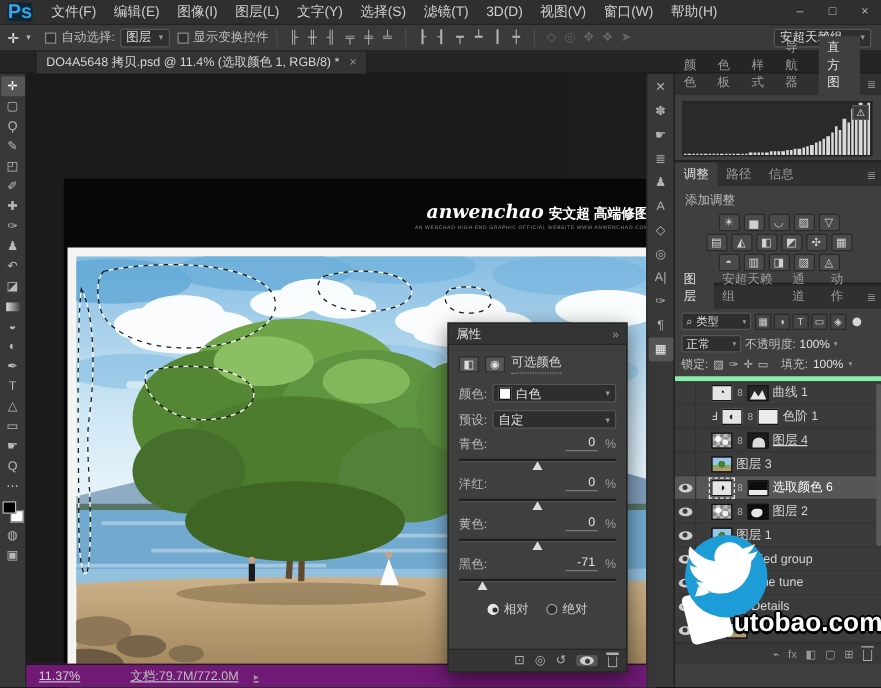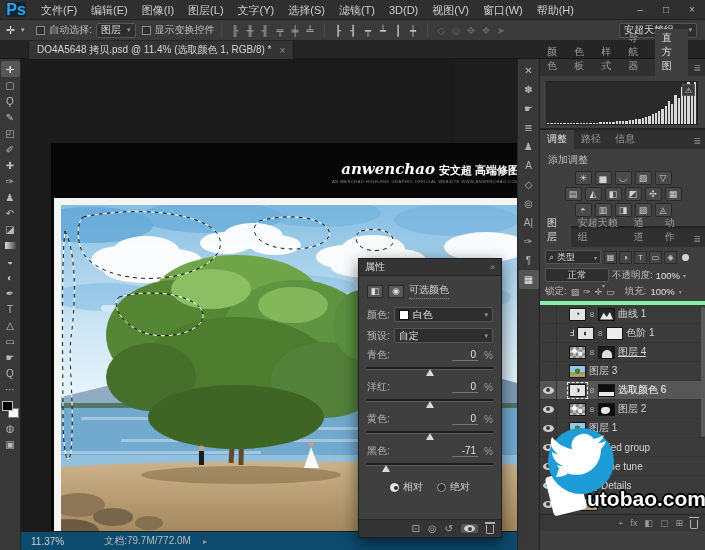--- a/index.html
+++ b/index.html
@@ -70,21 +70,21 @@
   .adj-row{display:flex;justify-content:center;gap:3px;margin:2px 0;}
   .adj-ico{width:17px;height:14px;background:#4a4a4a;border:1px solid #2a2a2a;border-radius:2px;color:#d0d0d0;font-size:9px;display:flex;align-items:center;justify-content:center;}
 
   #grpC{top:171px;height:320px;border-bottom:none;}
   #lay-filter{display:flex;align-items:center;padding:3px 5px 2px;gap:3px;}
   #type-drop{height:14px;background:#2e2e2e;border:1px solid #555;border-radius:2px;display:flex;align-items:center;font-size:9px;color:#ddd;padding:0 3px;width:56px;}
   #type-drop .car{margin-left:auto;font-size:6px;color:#999;}
   .lf-ico{width:13px;height:13px;background:#454545;border:1px solid #2a2a2a;color:#ccc;font-size:8px;display:flex;align-items:center;justify-content:center;}
   #lf-dot{width:7px;height:7px;border-radius:50%;background:#d6d6d6;margin-left:2px;}
   #lay-blend{display:flex;align-items:center;padding:2px 5px;font-size:9.5px;color:#bdbdbd;gap:3px;}
-  #blend-drop{height:14px;width:64px;background:#2e2e2e;border:1px solid #555;border-radius:2px;display:flex;align-items:center;padding:0 3px;color:#ddd;flex-direction:column;}
+  #blend-drop{height:14px;width:48px;background:#2e2e2e;border:1px solid #555;border-radius:2px;display:flex;align-items:center;padding:0 3px;color:#ddd;}
   #blend-drop .car{margin-left:auto;font-size:6px;color:#999;}
   #lay-lock{display:flex;align-items:center;padding:1px 5px 3px;font-size:9.5px;color:#bdbdbd;gap:4px;border-bottom:4px solid #86efac;}
   .lk-ico{color:#bbb;font-size:9px;}
   #layer-list{height:209px;overflow:hidden;position:relative;background:#3b3b3b;}
   .layer-row{height:19px;display:flex;align-items:center;border-bottom:1px solid #353535;}
   .layer-row.selected{background:#565656;}
   .eye-well{width:17px;height:19px;border-right:1px solid #333;display:flex;align-items:center;justify-content:center;flex:none;}
   .eye{width:11px;height:7px;background:#cfcfcf;border-radius:50%;position:relative;display:inline-block;}
   .eye::after{content:"";position:absolute;left:3.5px;top:1.5px;width:4px;height:4px;background:#3b3b3b;border-radius:50%;}
   .layer-content{display:flex;align-items:center;gap:3px;padding-left:4px;min-width:0;}
@@ -140,21 +140,21 @@
   .radio{width:9px;height:9px;border-radius:50%;border:1px solid #9a9a9a;background:#2e2e2e;position:relative;display:inline-block;}
   .radio.checked{background:#e6e6e6;border-color:#e6e6e6;}
   .radio.checked::after{content:"";position:absolute;left:2.5px;top:2.5px;width:4px;height:4px;background:#2c2c2c;border-radius:50%;}
   #props-foot{margin-top:auto;height:18px;background:#343434;border-top:1px solid #272727;display:flex;align-items:center;justify-content:flex-end;gap:8px;padding:0 7px;}
   .pf-ico{color:#b0b0b0;font-size:10px;display:flex;align-items:center;}
   .pf-box{background:#565656;border-radius:2px;padding:1px 3px;}
   .i-trash{width:8px;height:9px;border:1px solid #b0b0b0;border-top:none;border-radius:0 0 2px 2px;position:relative;margin-top:2px;display:inline-block;}
   .i-trash::before{content:"";position:absolute;top:-3px;left:-2px;right:-2px;height:1.5px;background:#b0b0b0;}
 
   
-  #statusbar{position:absolute;left:21px;top:531px;width:496px;height:19px;background:#0c4a6e;border-top:1px solid #1c1c1c;display:flex;align-items:center;font-size:10px;color:#bdbdbd;}
+  #statusbar{position:absolute;left:21px;top:531px;width:496px;height:19px;background:#701a75;border-top:1px solid #1c1c1c;display:flex;align-items:center;font-size:10px;color:#bdbdbd;text-decoration:underline;}
   #status-zoom{margin-left:10px;color:#d0d0d0;}
   #status-doc{margin-left:40px;}
   #status-arrow{margin-left:12px;color:#9a9a9a;font-size:8px;}
   #toolbar-foot{position:absolute;left:0;top:531px;width:21px;height:19px;background:#383838;border-right:1px solid #242424;}
 
   
   #watermark{position:absolute;left:545px;top:425px;width:160px;height:115px;z-index:60;pointer-events:none;}
   #wm-title{position:absolute;left:50px;top:16px;font-size:33px;font-weight:bold;color:#454545;letter-spacing:1px;text-shadow:-2px 0 #fff,2px 0 #fff,0 -2px #fff,0 2px #fff,-1px -1px #fff,1px 1px #fff,1px -1px #fff,-1px 1px #fff;}
   #wm-domain{position:absolute;left:42px;top:62px;font-size:21px;font-weight:900;color:#fff;letter-spacing:0px;text-shadow:-2px 0 #000,2px 0 #000,0 -2px #000,0 2px #000,-1px -1px #000,1px 1px #000,1px -1px #000,-1px 1px #000;}
 </style>

